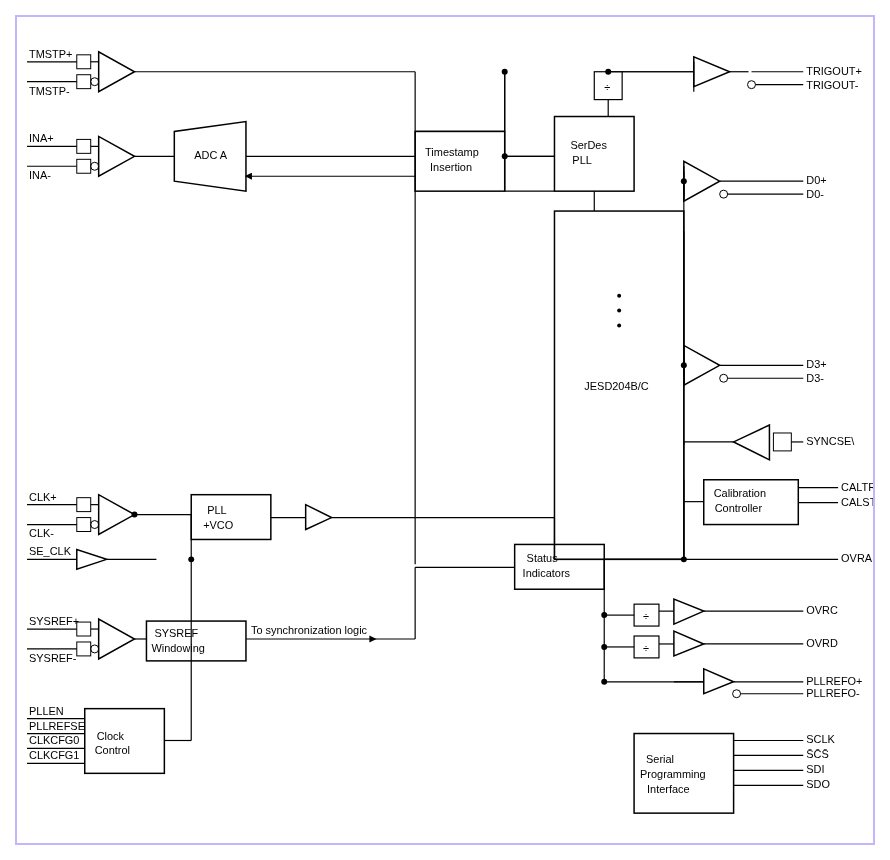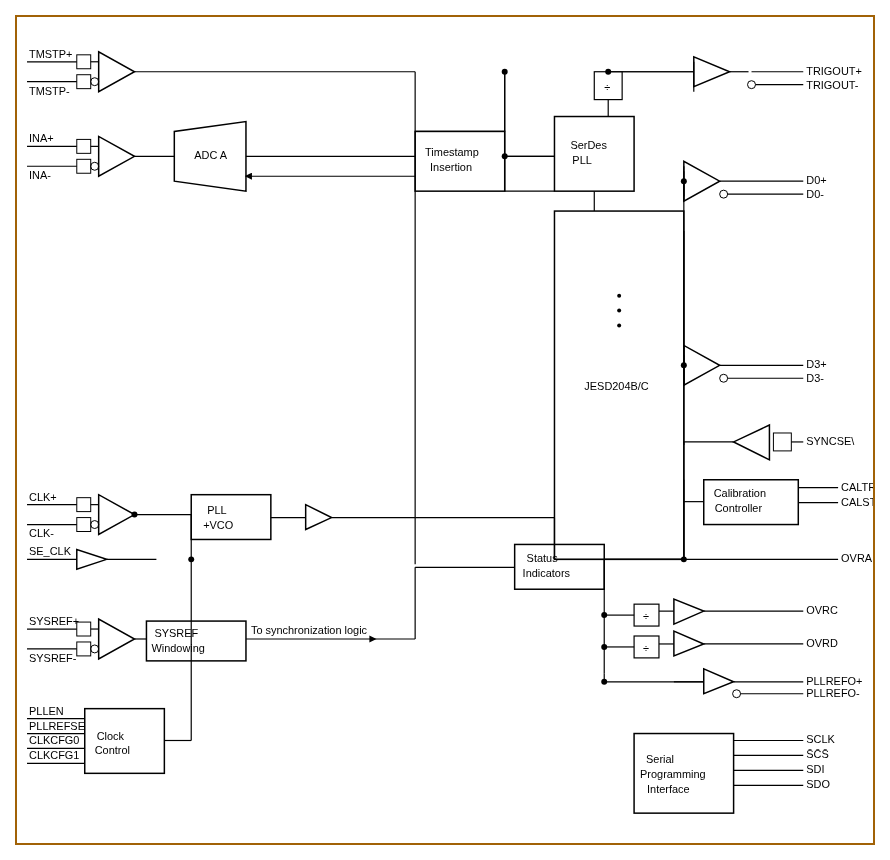--- a/index.html
+++ b/index.html
@@ -11,21 +11,21 @@
       justify-content: center;
       align-items: center;
       width: 890px;
       height: 860px;
       overflow: hidden;
     }
     .diagram-container {
       width: 860px;
       height: 830px;
       position: relative;
-      border: 2px solid #a16207;
+      border: 2px solid #c4b5fd;
       background: #fff;
     }
     svg {
       width: 100%;
       height: 100%;
     }
     .label {
       font-size: 11px;
       font-family: Arial, sans-serif;
     }

